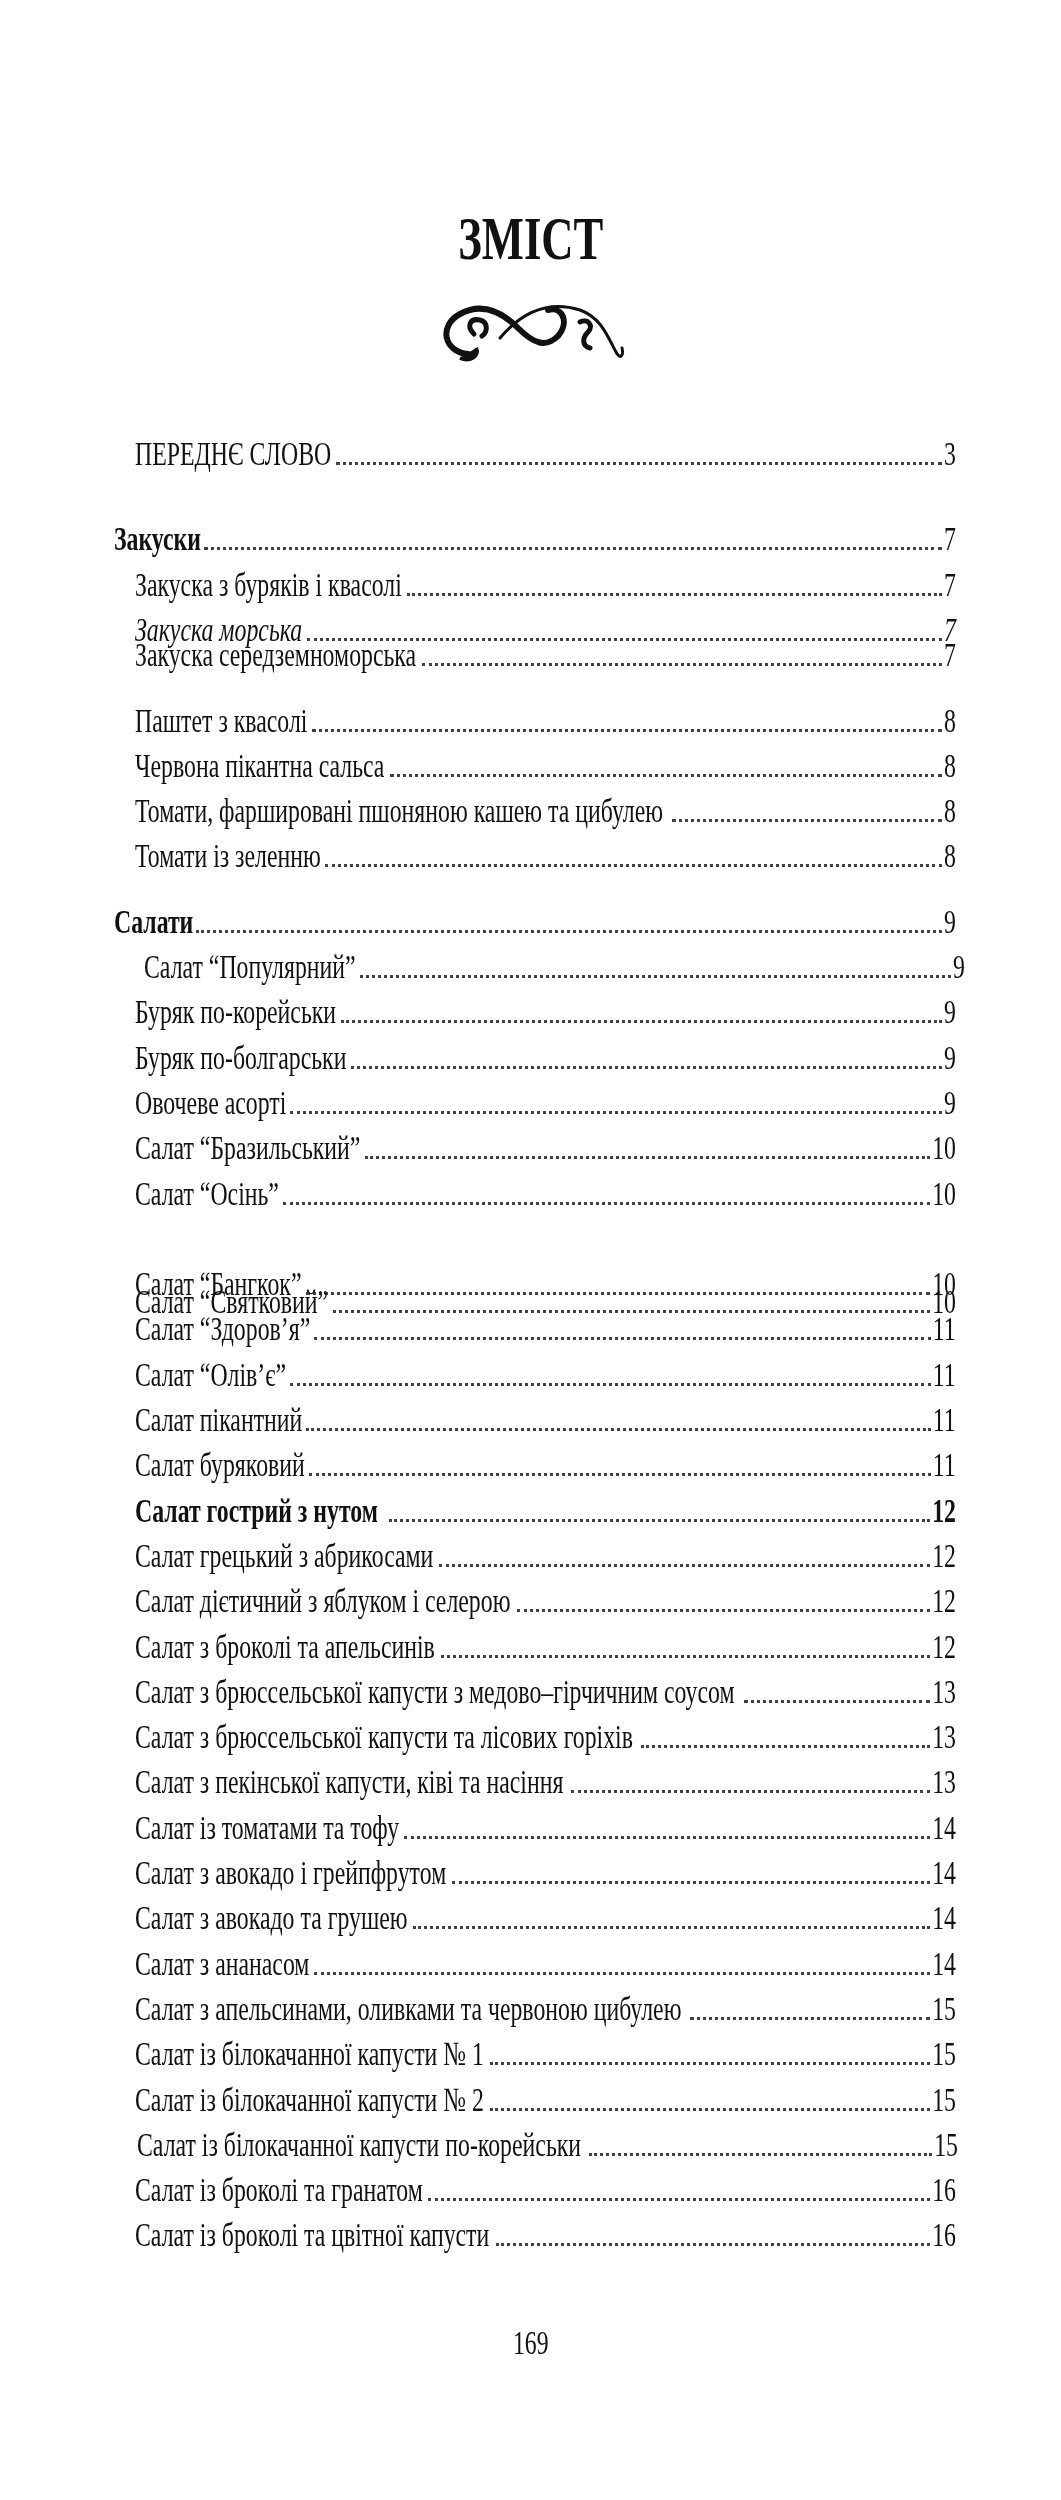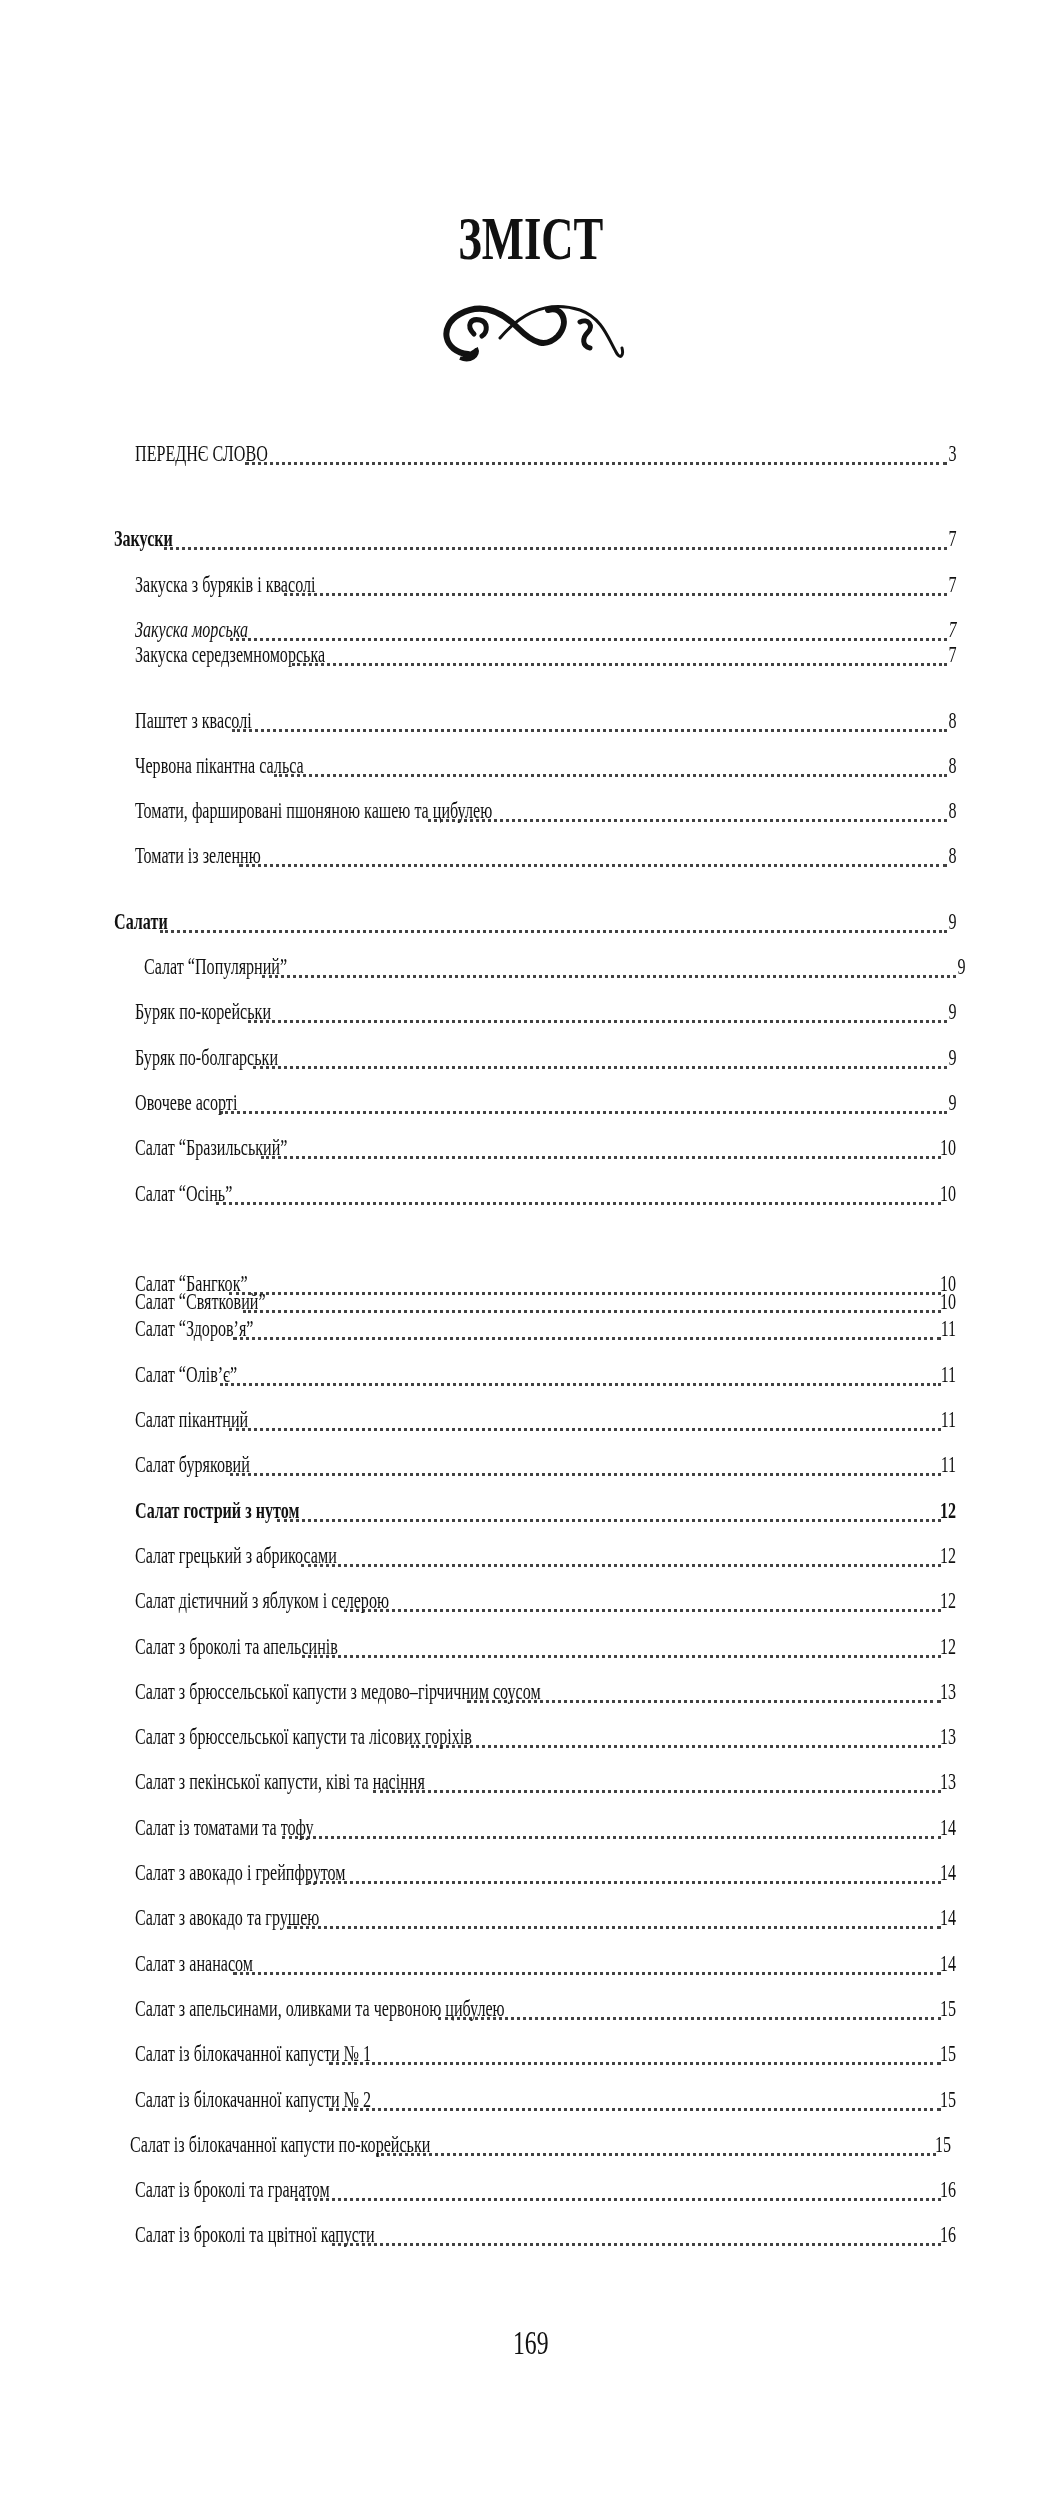--- a/index.html
+++ b/index.html
@@ -41,21 +41,21 @@
     position: absolute;
     left: 0;
     top: 0;
     width: 1061px;
   }
   .row {
     position: absolute;
     height: 44px;
     display: flex;
     align-items: flex-end;
-    font-size: 23px;
+    font-size: 34px;
     line-height: 40px;
   }
   .row .label {
     white-space: nowrap;
     display: inline-block;
     transform-origin: left bottom;
   }
   .row .leader {
     flex: 1;
     height: 0;
@@ -273,21 +273,21 @@
     <div class="row item" style="left: 135px; width: 821px; top: 2030.2px;">
       <span class="label" style="transform: scaleX(0.7); margin-right: -145.12px;">Салат із білокачанної капусти № 1</span>
       <span class="leader"></span>
       <span class="page" style="transform: scaleX(0.7); margin-left: -9.9px;">15</span>
     </div>
     <div class="row item" style="left: 135px; width: 821px; top: 2075.5px;">
       <span class="label" style="transform: scaleX(0.7); margin-right: -145.12px;">Салат із білокачанної капусти № 2</span>
       <span class="leader"></span>
       <span class="page" style="transform: scaleX(0.7); margin-left: -9.9px;">15</span>
     </div>
-    <div class="row item" style="left: 130px; width: 821px; top: 2120.8px;">
+    <div class="row item" style="left: 137px; width: 821px; top: 2120.8px;">
       <span class="label" style="transform: scaleX(0.7); margin-right: -184.711px;">Салат із білокачанної капусти по-корейськи</span>
       <span class="leader"></span>
       <span class="page" style="transform: scaleX(0.7); margin-left: -9.9px;">15</span>
     </div>
     <div class="row item" style="left: 135px; width: 821px; top: 2166.1px;">
       <span class="label" style="transform: scaleX(0.7); margin-right: -119.709px;">Салат із броколі та гранатом</span>
       <span class="leader"></span>
       <span class="page" style="transform: scaleX(0.7); margin-left: -9.9px;">16</span>
     </div>
     <div class="row item" style="left: 135px; width: 821px; top: 2211.4px; text-align: right;">

